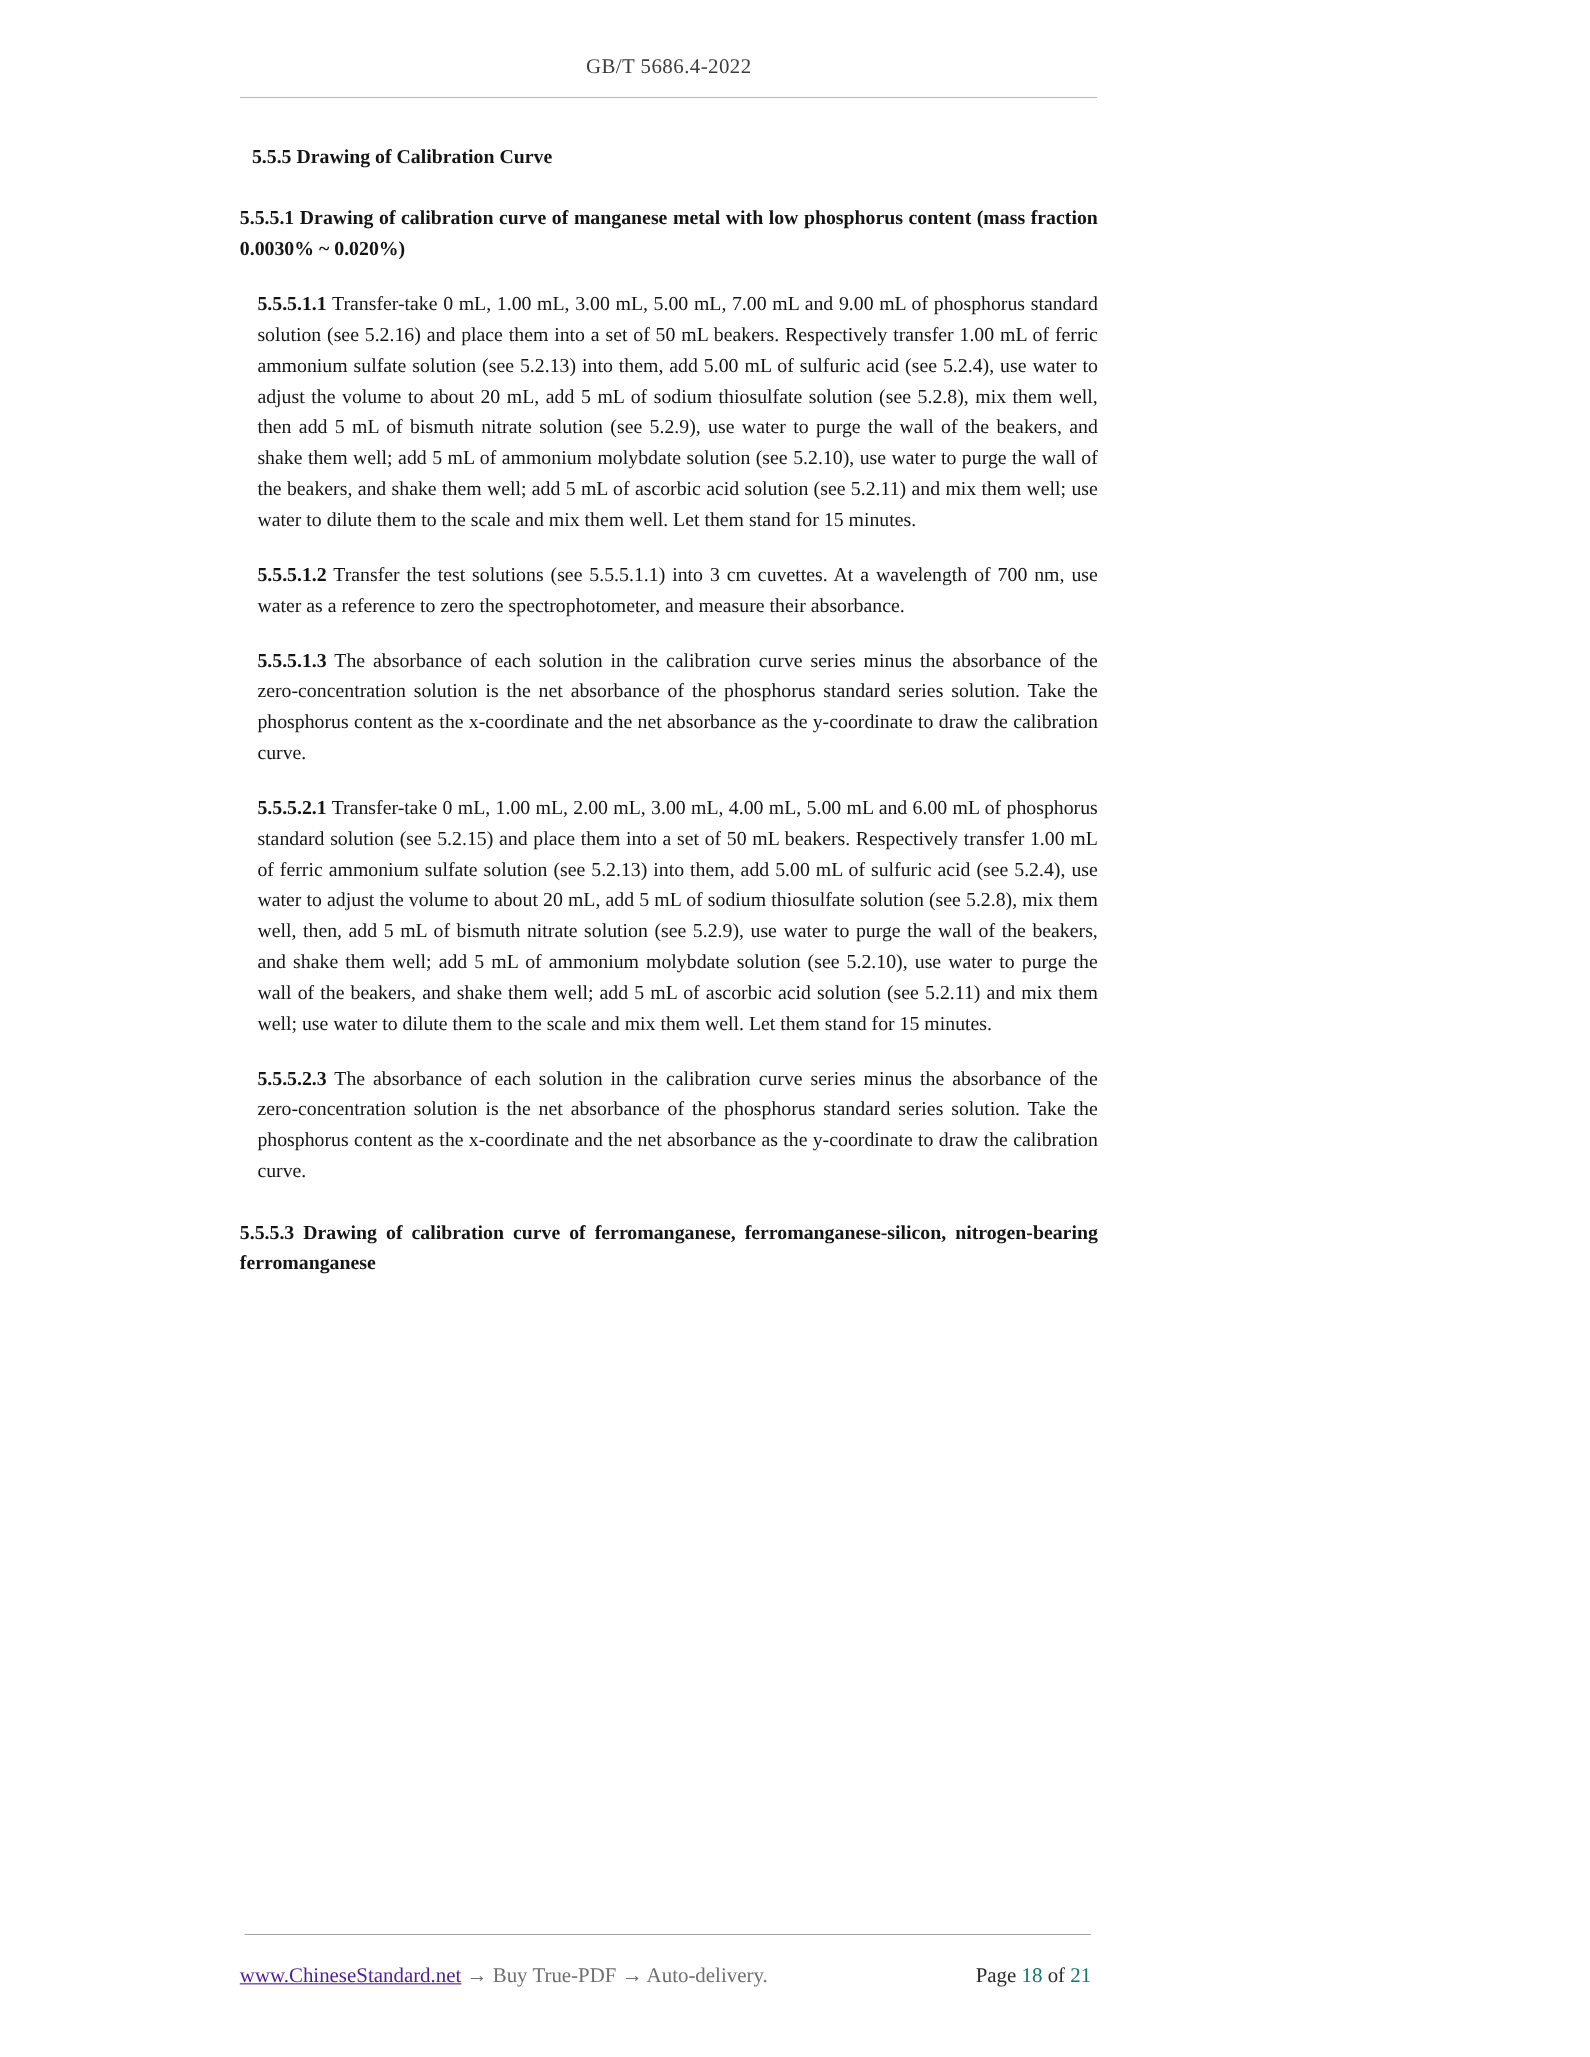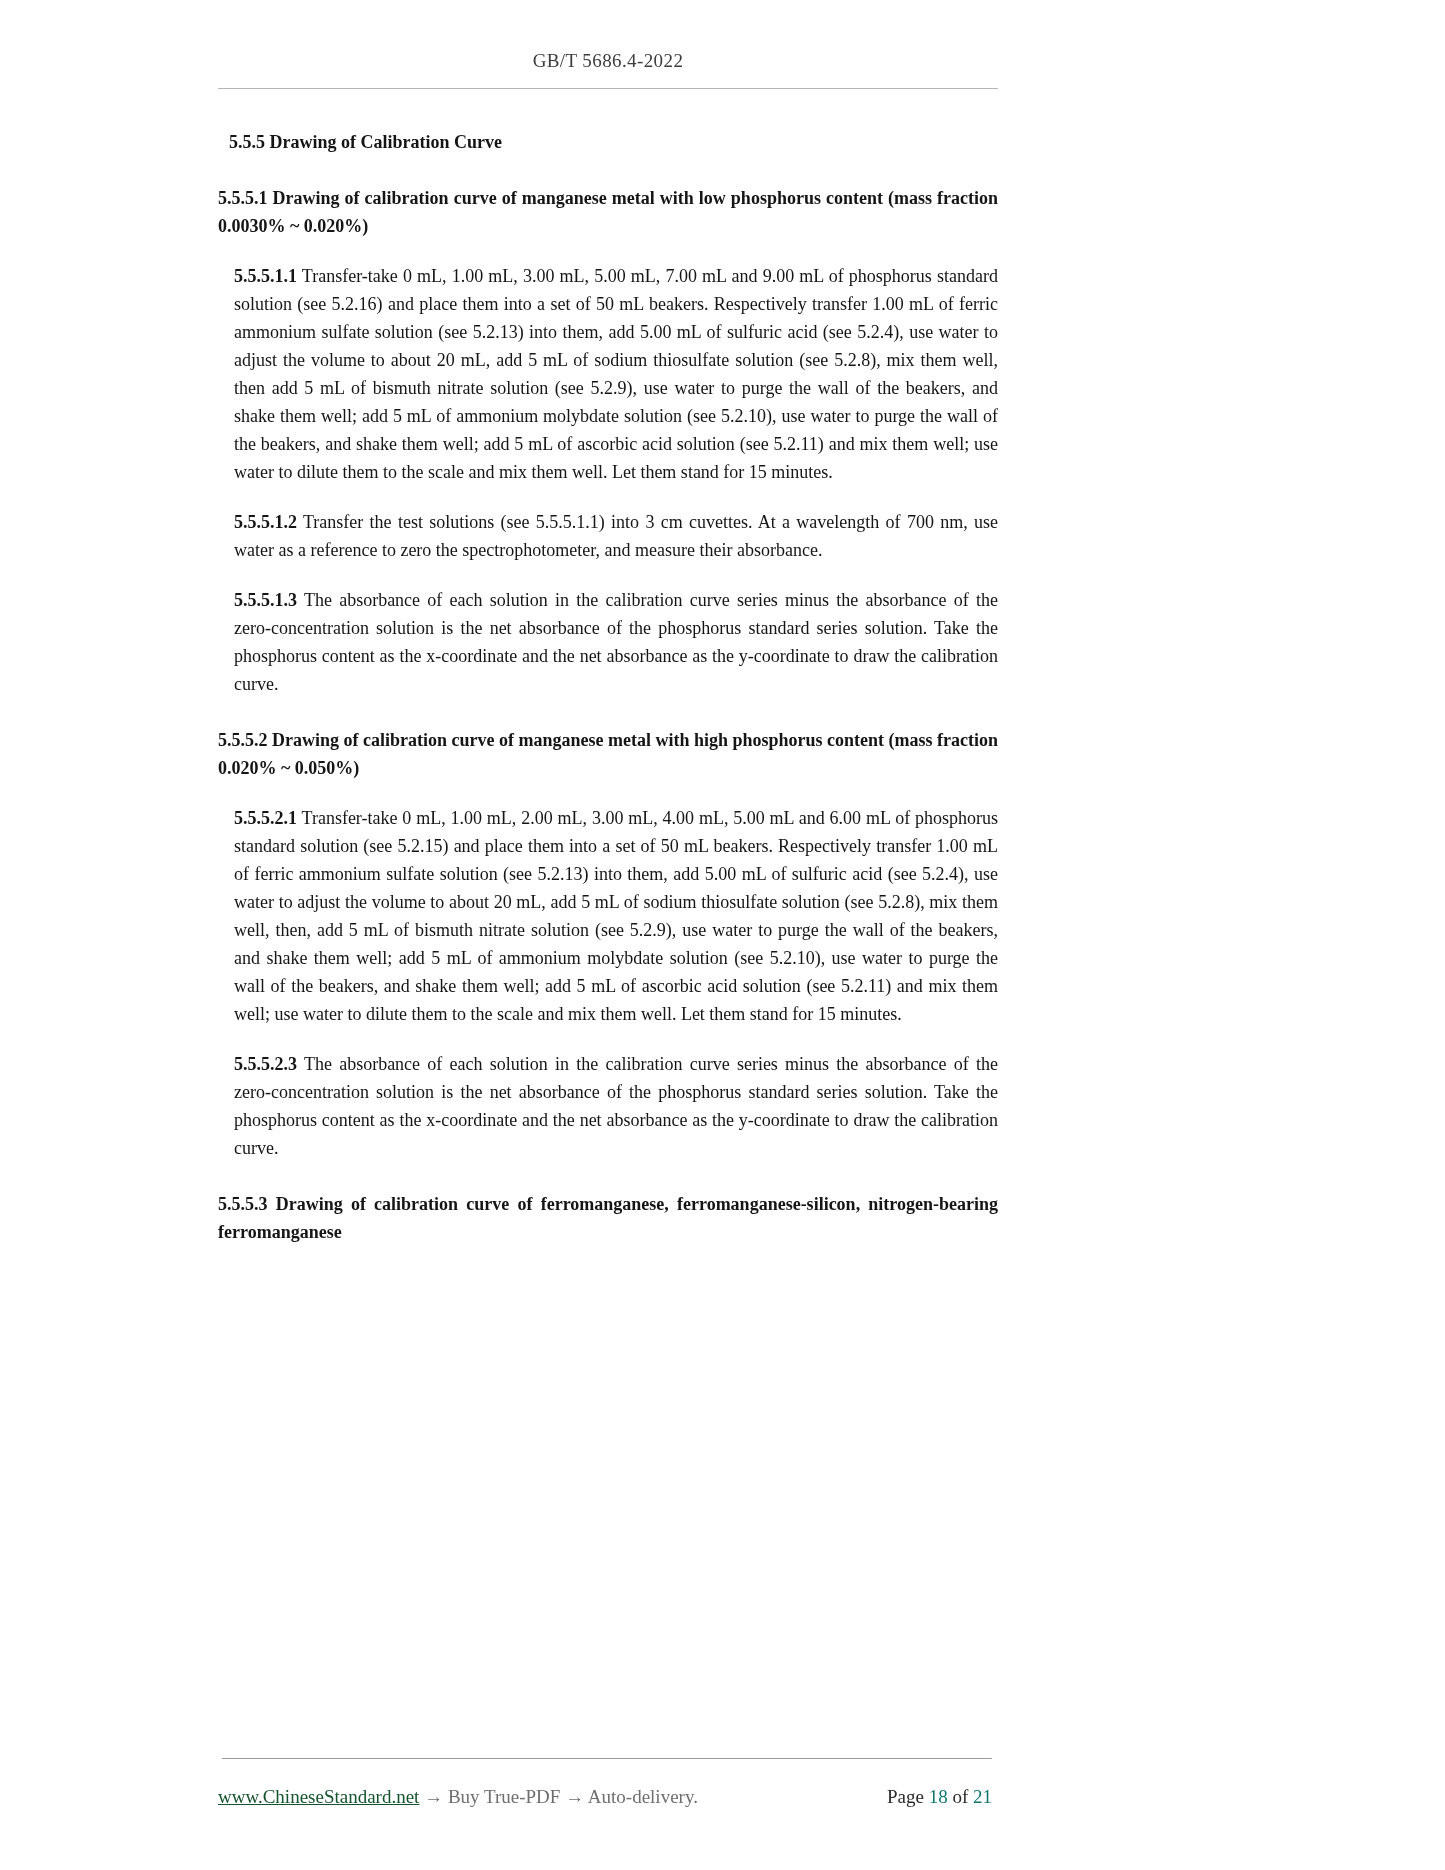--- a/index.html
+++ b/index.html
@@ -70,21 +70,21 @@
     width: 774px;
     display: flex;
     justify-content: space-between;
     align-items: baseline;
     font-size: 19px;
   }
   .footer-left {
     color: #6f6f6f;
   }
   .site-link {
-    color: #14532d;
+    color: #4c1d95;
     text-decoration: underline;
     cursor: pointer;
   }
   .arrow { color: #6f6f6f; }
   .footer-right {
     color: #2a2a2a;
   }
   .footer-right .num { font-weight: 400; color: #0f766e; }
 </style>
 </head>
@@ -109,21 +109,20 @@
     <p class="para">
       <b class="pnum">5.5.5.1.2</b>
       <span class="ptext">Transfer the test solutions (see 5.5.5.1.1) into 3 cm cuvettes. At a wavelength of 700 nm, use water as a reference to zero the spectrophotometer, and measure their absorbance.</span>
     </p>
 
     <p class="para">
       <b class="pnum">5.5.5.1.3</b>
       <span class="ptext">The absorbance of each solution in the calibration curve series minus the absorbance of the zero-concentration solution is the net absorbance of the phosphorus standard series solution. Take the phosphorus content as the x-coordinate and the net absorbance as the y-coordinate to draw the calibration curve.</span>
     </p>
 
-    <div class="heading">5.5.5.2 Drawing of calibration curve of manganese metal with high phosphorus content (mass fraction 0.020% ~ 0.050%)</div>
 
     <p class="para">
       <b class="pnum">5.5.5.2.1</b>
       <span class="ptext">Transfer-take 0 mL, 1.00 mL, 2.00 mL, 3.00 mL, 4.00 mL, 5.00 mL and 6.00 mL of phosphorus standard solution (see 5.2.15) and place them into a set of 50 mL beakers. Respectively transfer 1.00 mL of ferric ammonium sulfate solution (see 5.2.13) into them, add 5.00 mL of sulfuric acid (see 5.2.4), use water to adjust the volume to about 20 mL, add 5 mL of sodium thiosulfate solution (see 5.2.8), mix them well, then, add 5 mL of bismuth nitrate solution (see 5.2.9), use water to purge the wall of the beakers, and shake them well; add 5 mL of ammonium molybdate solution (see 5.2.10), use water to purge the wall of the beakers, and shake them well; add 5 mL of ascorbic acid solution (see 5.2.11) and mix them well; use water to dilute them to the scale and mix them well. Let them stand for 15 minutes.</span>
     </p>
 
 
     <p class="para">
       <b class="pnum">5.5.5.2.3</b>
       <span class="ptext">The absorbance of each solution in the calibration curve series minus the absorbance of the zero-concentration solution is the net absorbance of the phosphorus standard series solution. Take the phosphorus content as the x-coordinate and the net absorbance as the y-coordinate to draw the calibration curve.</span>

